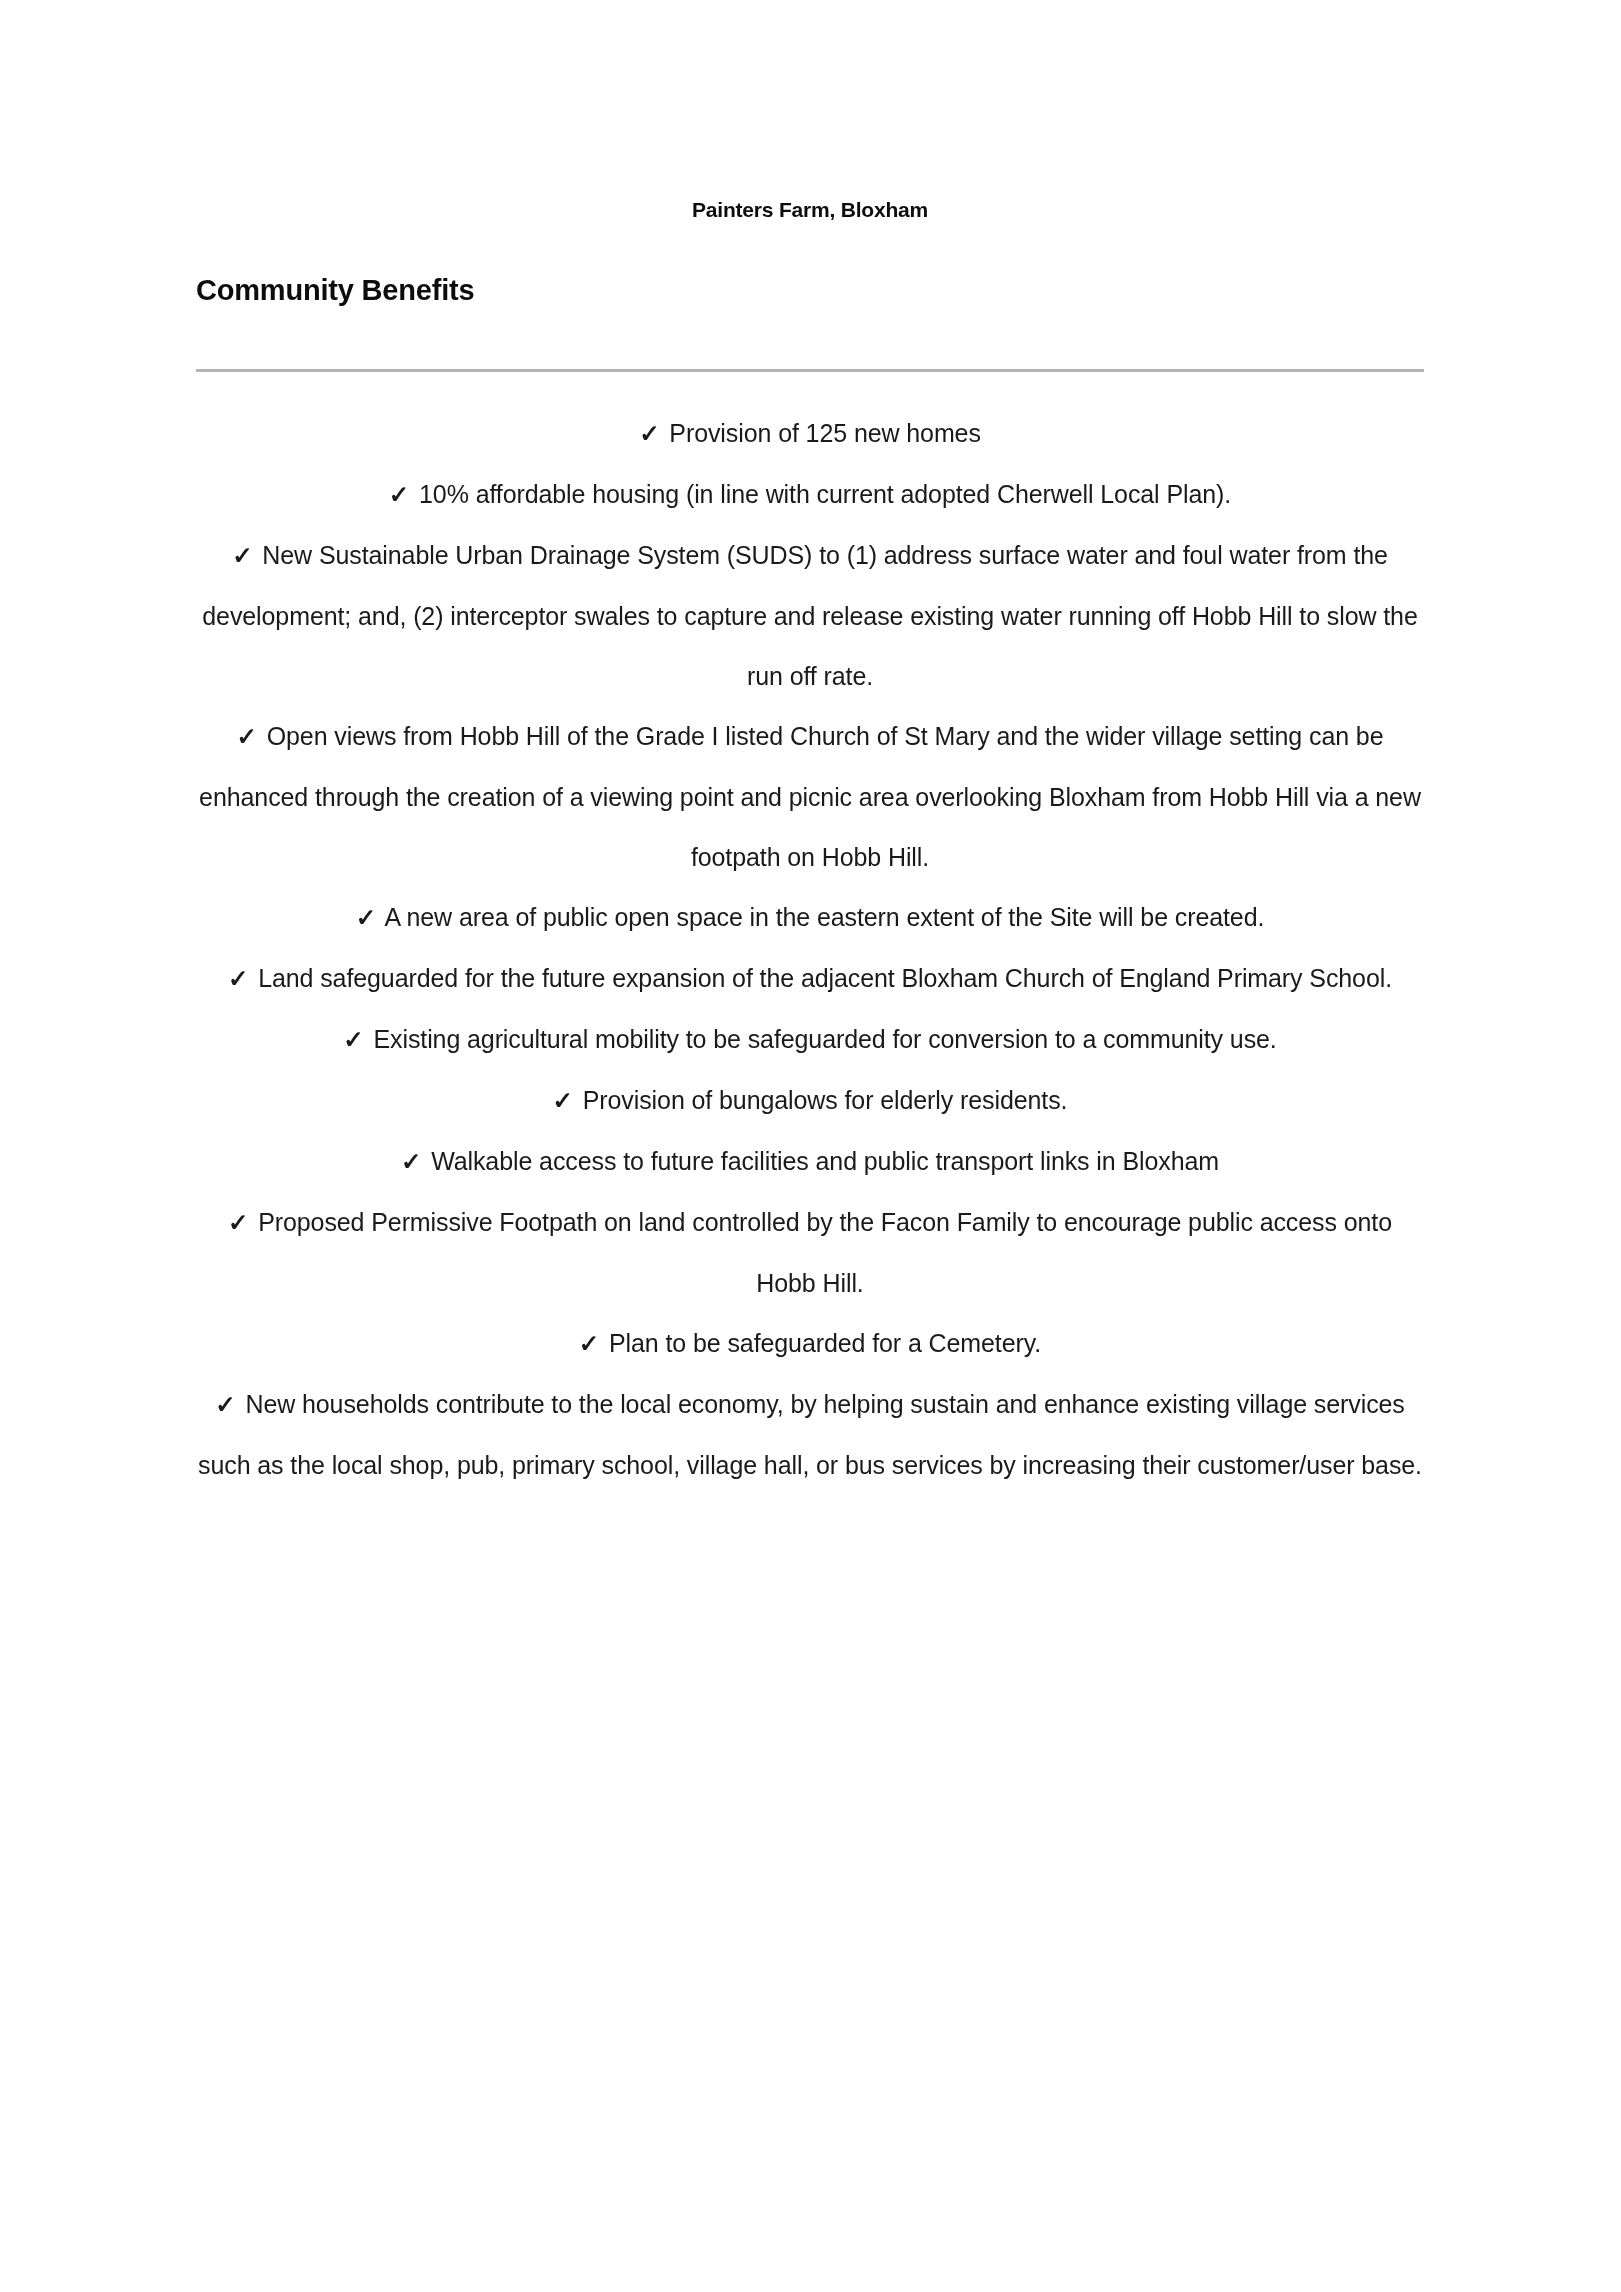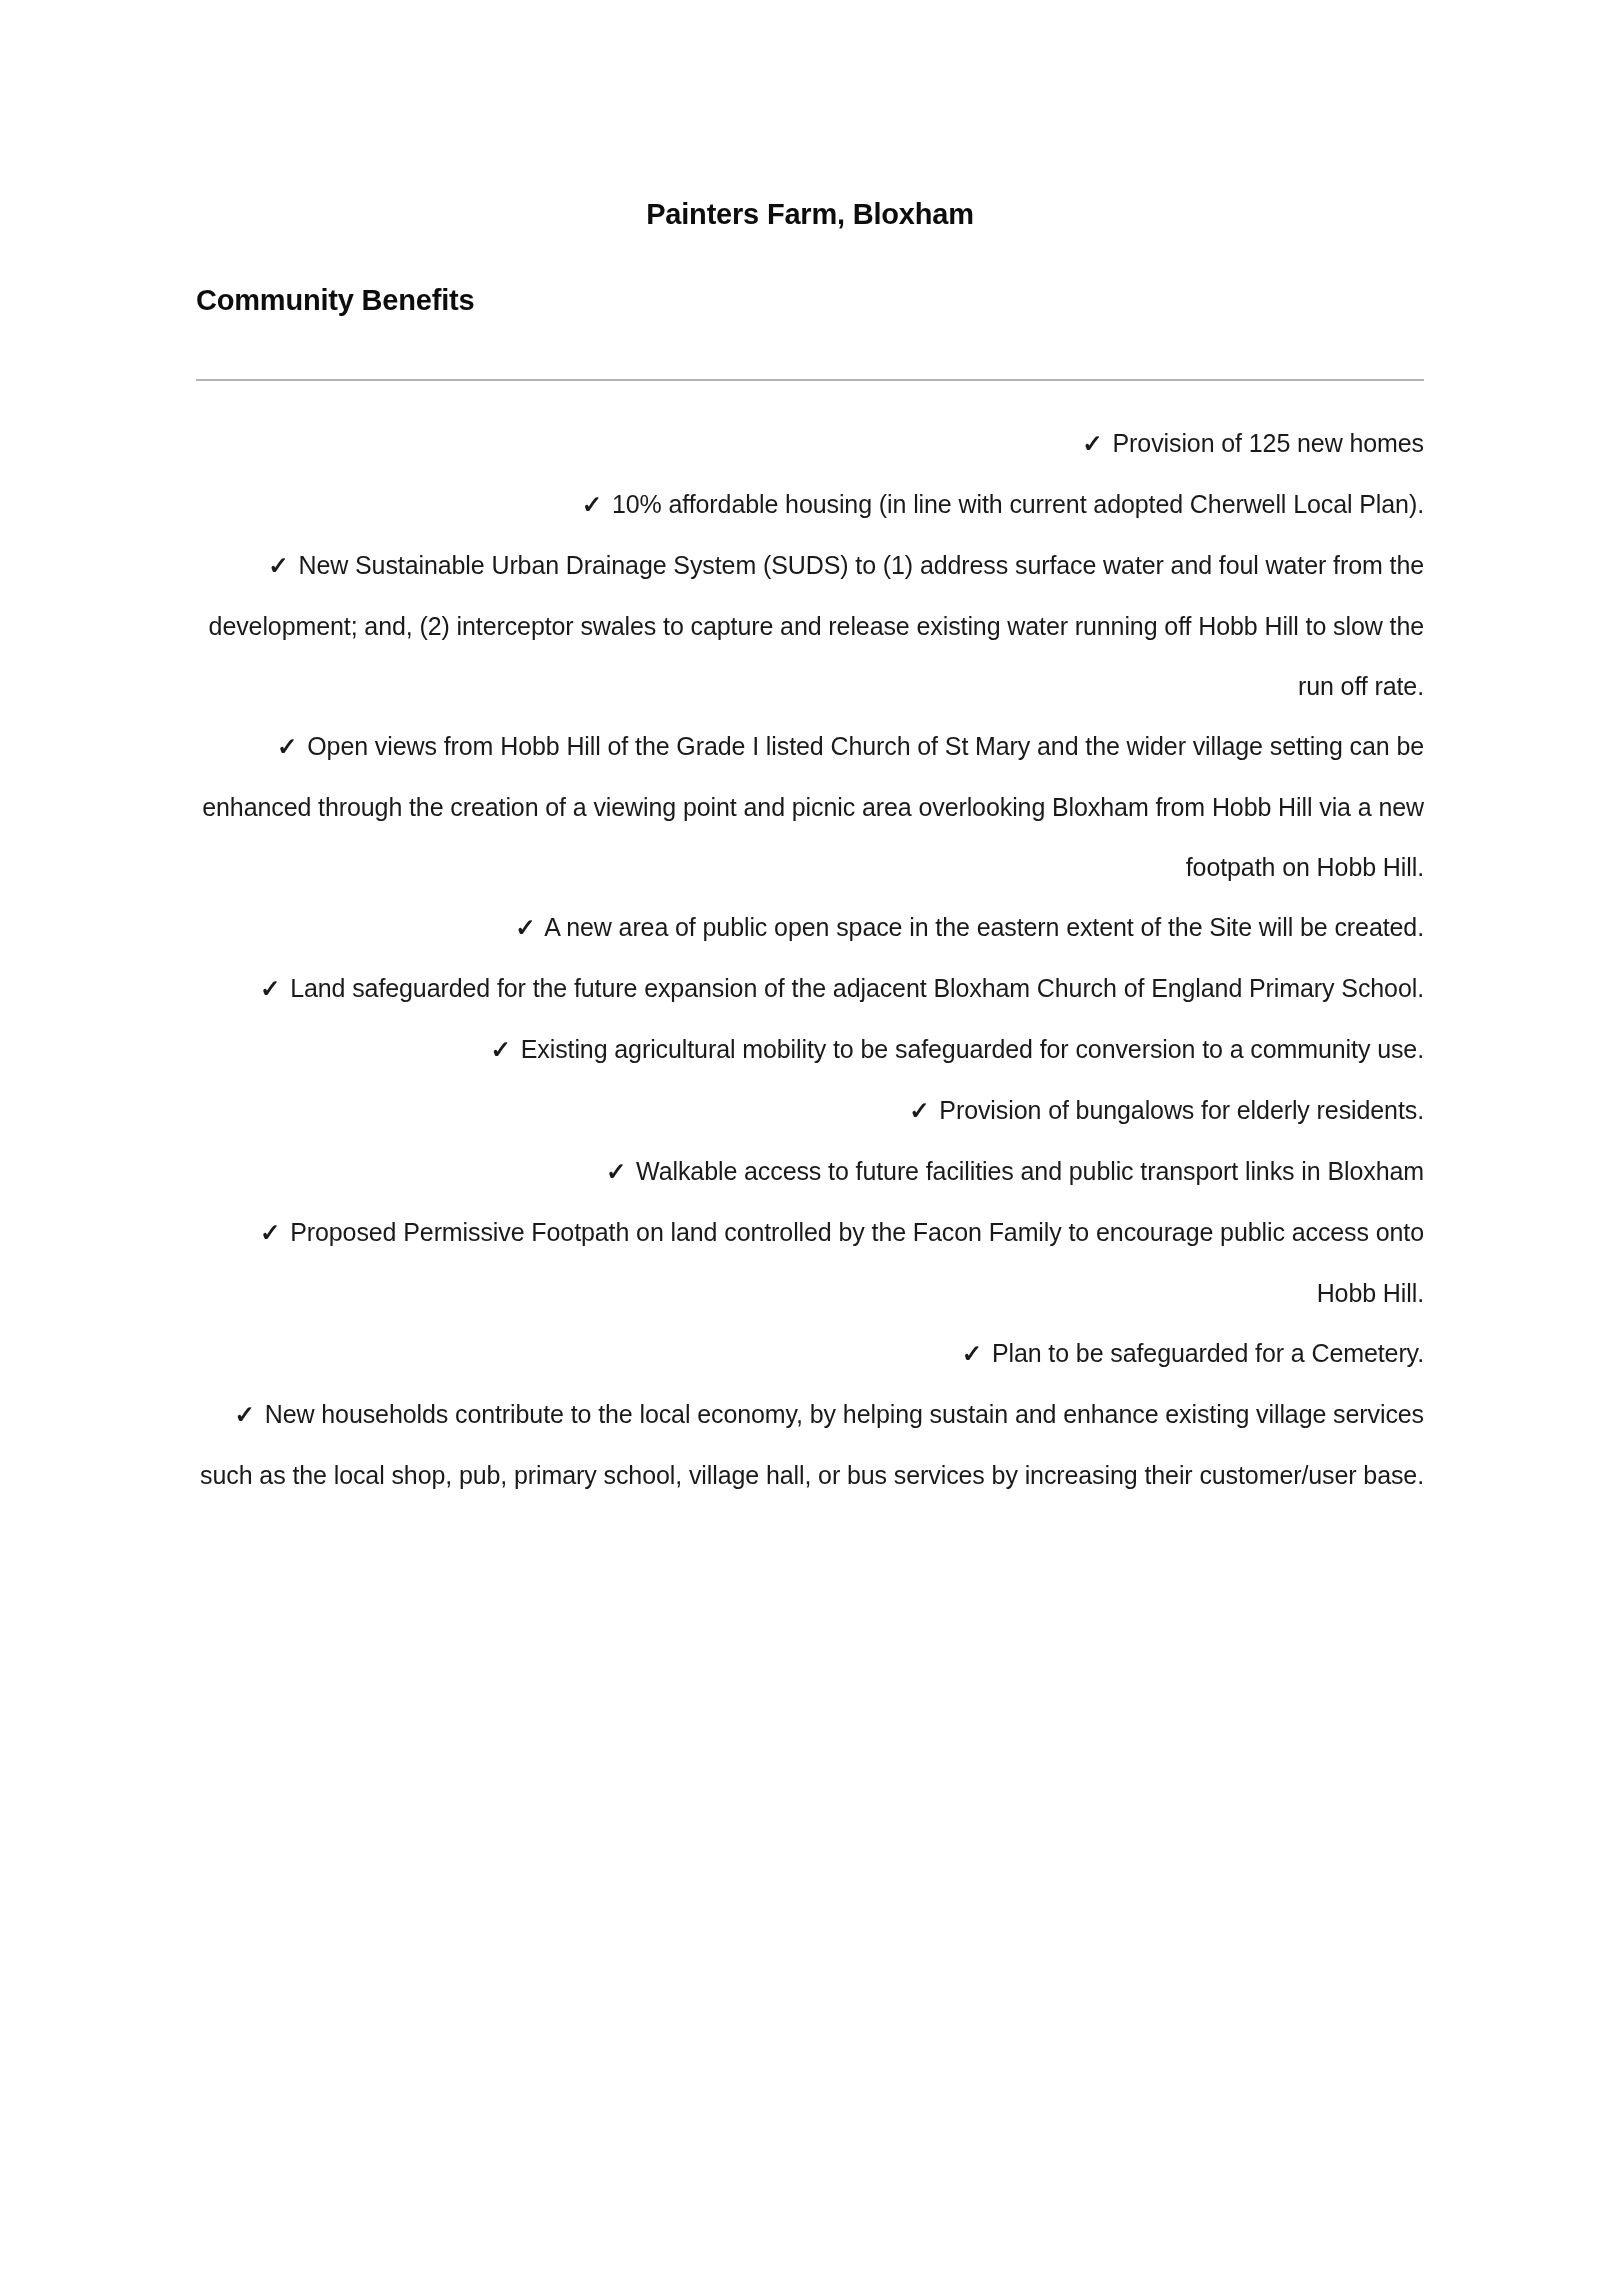--- a/index.html
+++ b/index.html
@@ -21,21 +21,21 @@
     overflow: hidden;
   }
   .doc-body {
     position: absolute;
     left: 196px;
     top: 0;
     width: 1228px;
   }
   .doc-title {
     text-align: center;
-    font-size: 29px;
+    font-size: 21px;
     font-weight: bold;
     letter-spacing: -0.2px;
     color: #0d0d0d;
     margin: 0;
     padding-top: 197px;
     line-height: 1.2;
   }
   .doc-subtitle {
     font-size: 29px;
     font-weight: bold;
@@ -57,21 +57,21 @@
     padding: 0;
     list-style: none;
     padding-top: 23.5px;
   }
   .benefit-item {
     font-size: 25px;
     line-height: 60px;
     color: #1a1a1a;
     margin: 0;
     padding: 0;
-    text-align: right;
+    text-align: center;
     letter-spacing: -0.1px;
   }
   .check-mark {
     font-weight: bold;
     font-size: 24.5px;
     padding-right: 2.9px;
   }
 </style>
 </head>
 <body>

